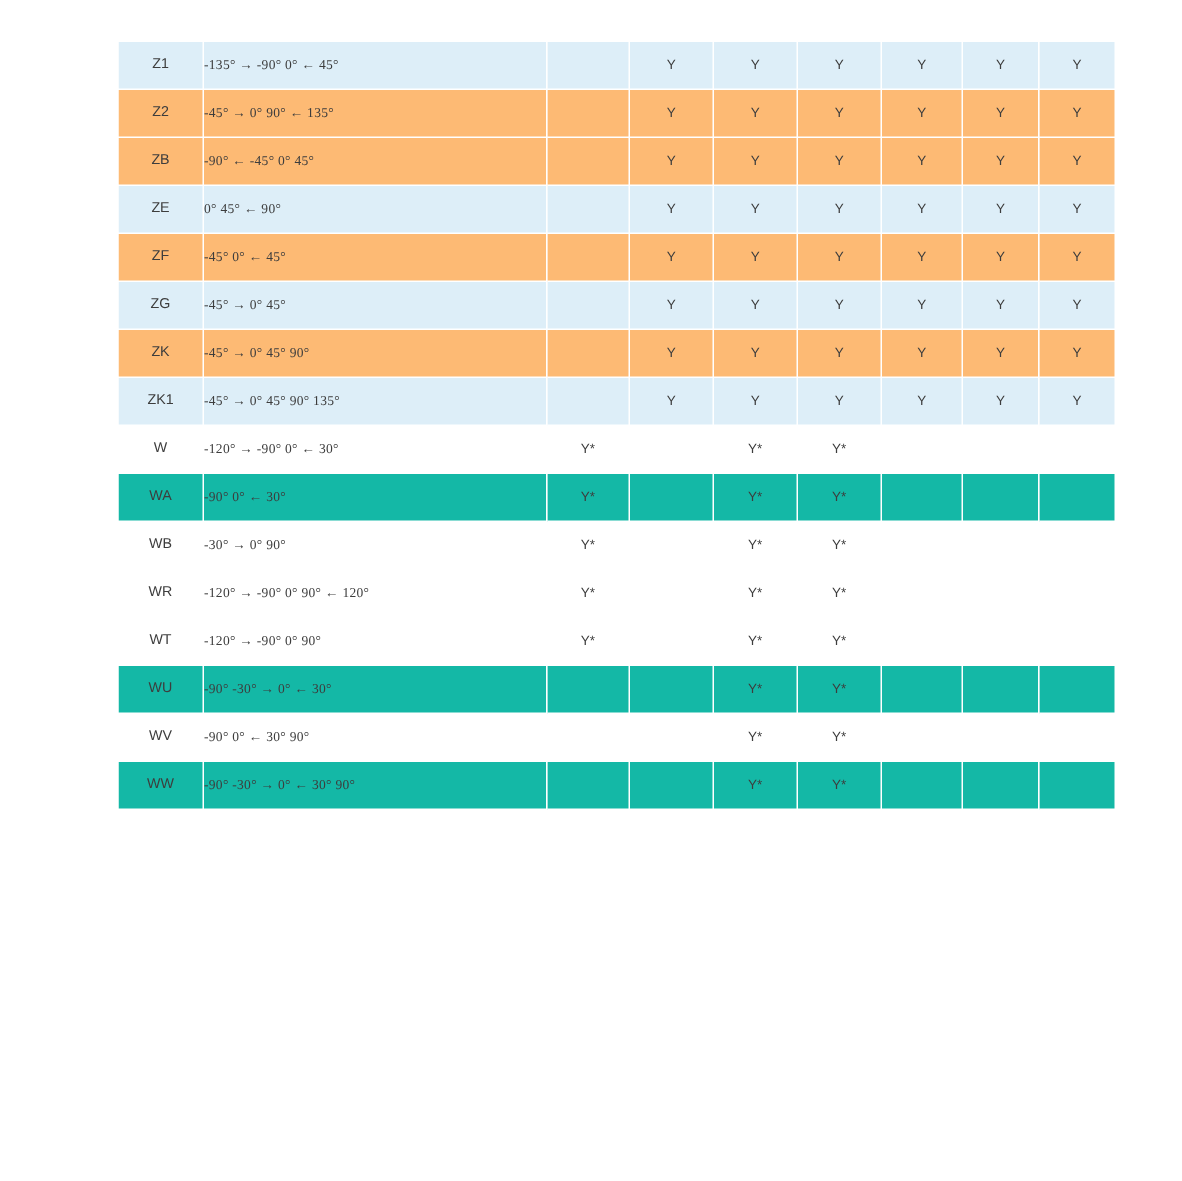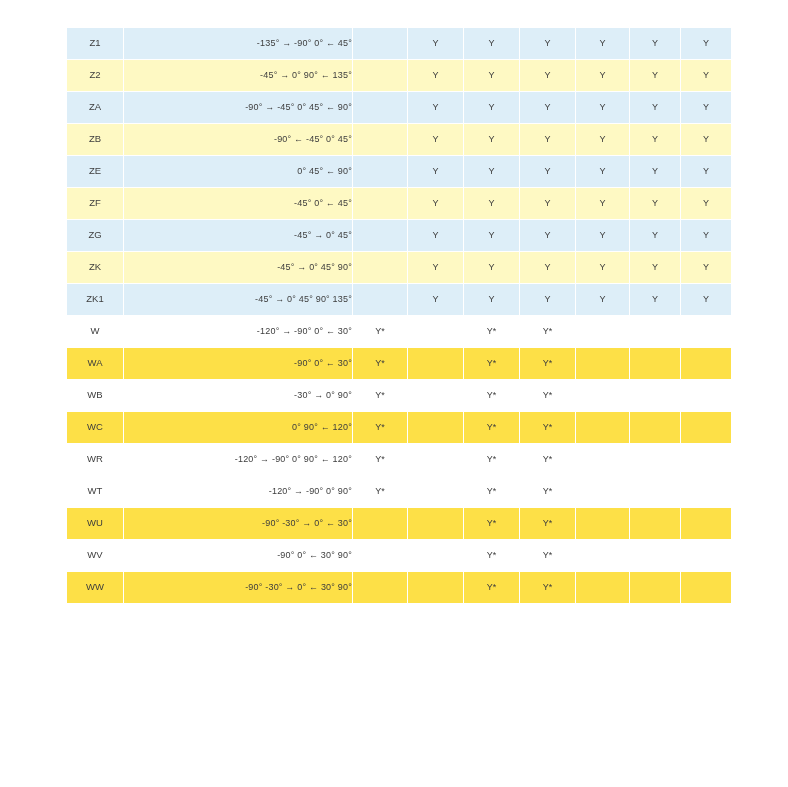--- a/index.html
+++ b/index.html
@@ -9,57 +9,58 @@
   }
   body {
     width: 788px;
     height: 787px;
     font-family: "Liberation Sans", sans-serif;
     color: #3b3b3b;
     position: relative;
   }
   .sheet {
     position: absolute;
-    left: 66px;
+    left: 78px;
     top: 27px;
     width: 656px;
   }
   table.spec {
     border-collapse: collapse;
     width: 656px;
     table-layout: fixed;
     font-size: 9.5px;
   }
   table.spec tr {
     height: 32px;
   }
   table.spec td {
     border: 1px solid #ffffff;
     padding: 0;
     vertical-align: middle;
     line-height: 1.3;
   }
   .band-a td { background: #ddeef8; }
-  .band-b td { background: #fef9c3; }
+  .band-b td { background: #fdba74; }
   .band-c td { background: #ffffff; }
-  .band-d td { background: #fde047; }
+  .band-d td { background: #14b8a6; }
 
   td.code {
     width: 56px;
     text-align: center;
     font-size: 9.5px;
     color: #3d3d3d;
   }
   td.angles {
     width: 228px;
-    text-align: right;
+    text-align: left;
     padding-left: 9px;
     font-size: 9px;
     color: #3d3d3d;
     letter-spacing: 0.2px;
+    font-family: Liberation Serif, serif;
   }
   td.mark {
     text-align: center;
     font-size: 9px;
     color: #3d3d3d;
   }
   td.c1 { width: 54px; }
   td.c2 { width: 55px; }
   td.c3 { width: 55px; }
   td.c4 { width: 55px; }
@@ -88,31 +89,20 @@
           <td class="code">Z2</td>
           <td class="angles">-45° → 0° 90° ← 135°</td>
           <td class="mark c1"></td>
           <td class="mark c2">Y</td>
           <td class="mark c3">Y</td>
           <td class="mark c4">Y</td>
           <td class="mark c5">Y</td>
           <td class="mark c6">Y</td>
           <td class="mark c7">Y</td>
         </tr>
-        <tr class="band-a">
-          <td class="code">ZA</td>
-          <td class="angles">-90° → -45° 0° 45° ← 90°</td>
-          <td class="mark c1"></td>
-          <td class="mark c2">Y</td>
-          <td class="mark c3">Y</td>
-          <td class="mark c4">Y</td>
-          <td class="mark c5">Y</td>
-          <td class="mark c6">Y</td>
-          <td class="mark c7">Y</td>
-        </tr>
         <tr class="band-b">
           <td class="code">ZB</td>
           <td class="angles">-90° ← -45° 0° 45°</td>
           <td class="mark c1"></td>
           <td class="mark c2">Y</td>
           <td class="mark c3">Y</td>
           <td class="mark c4">Y</td>
           <td class="mark c5">Y</td>
           <td class="mark c6">Y</td>
           <td class="mark c7">Y</td>
@@ -190,31 +180,20 @@
           <td class="mark c2"></td>
           <td class="mark c3">Y*</td>
           <td class="mark c4">Y*</td>
           <td class="mark c5"></td>
           <td class="mark c6"></td>
           <td class="mark c7"></td>
         </tr>
         <tr class="band-c">
           <td class="code">WB</td>
           <td class="angles">-30° → 0° 90°</td>
-          <td class="mark c1">Y*</td>
-          <td class="mark c2"></td>
-          <td class="mark c3">Y*</td>
-          <td class="mark c4">Y*</td>
-          <td class="mark c5"></td>
-          <td class="mark c6"></td>
-          <td class="mark c7"></td>
-        </tr>
-        <tr class="band-d">
-          <td class="code">WC</td>
-          <td class="angles">0° 90° ← 120°</td>
           <td class="mark c1">Y*</td>
           <td class="mark c2"></td>
           <td class="mark c3">Y*</td>
           <td class="mark c4">Y*</td>
           <td class="mark c5"></td>
           <td class="mark c6"></td>
           <td class="mark c7"></td>
         </tr>
         <tr class="band-c">
           <td class="code">WR</td>

